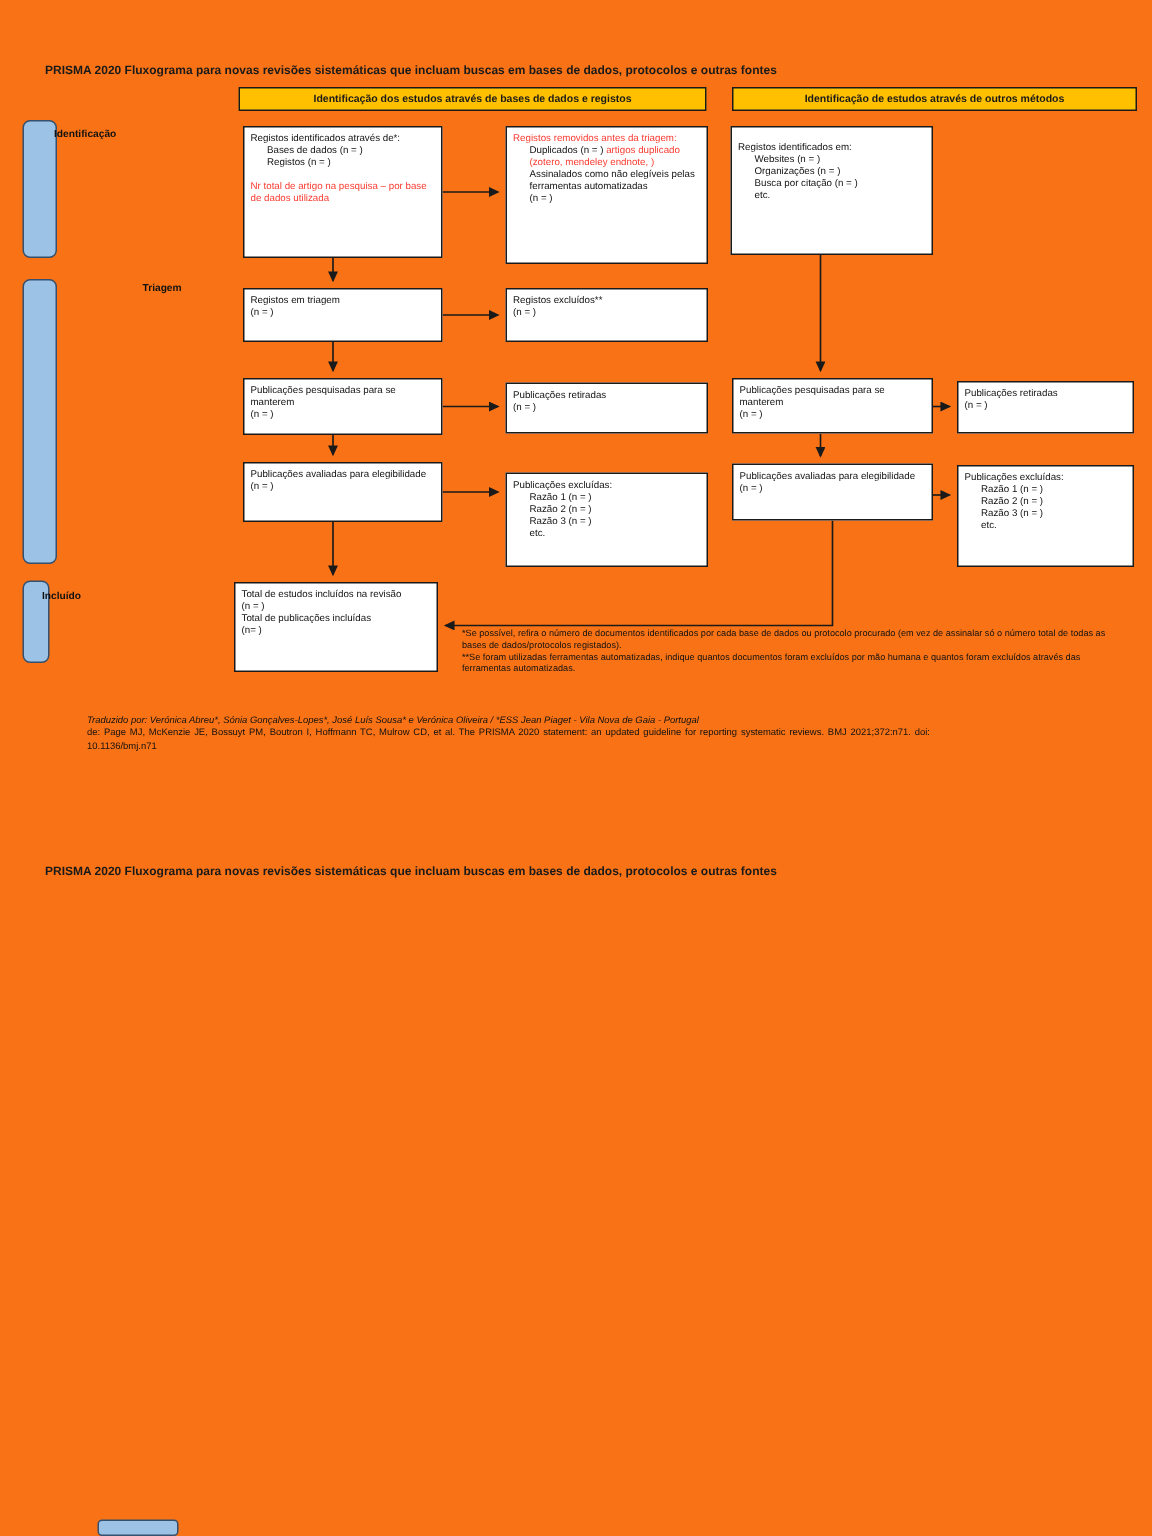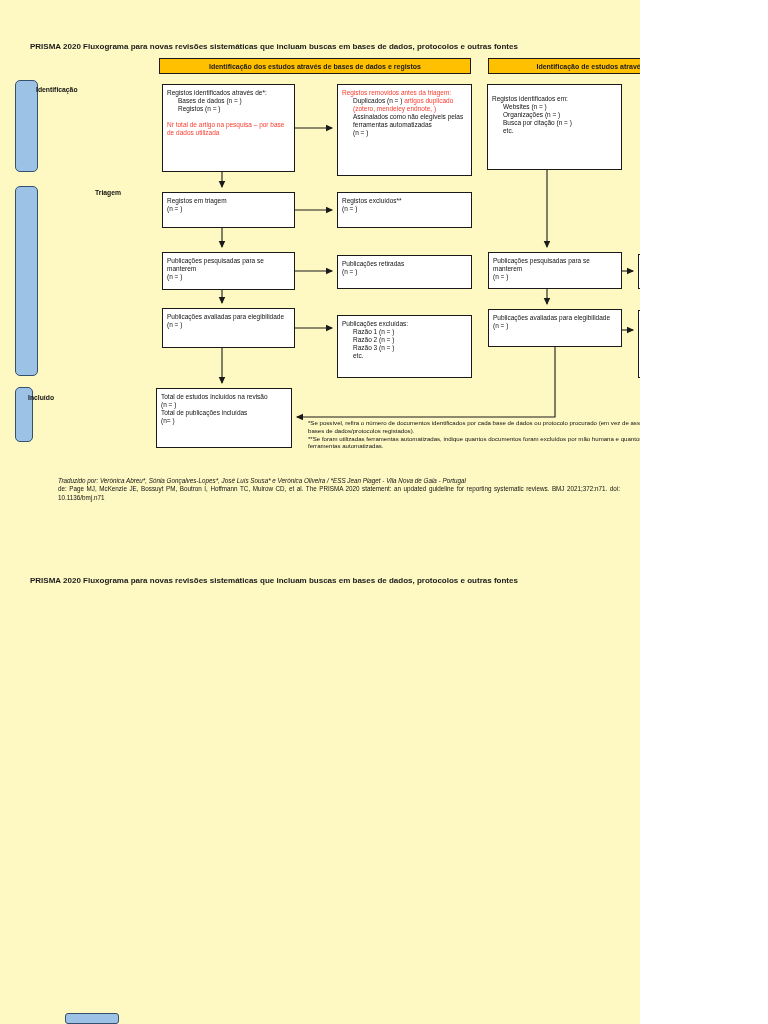--- a/index.html
+++ b/index.html
@@ -1,17 +1,17 @@
 <!DOCTYPE html>
 <html><head>
 <meta charset="utf-8">
 <style>
   html,body { margin:0; padding:0; background:#ffffff; }
   .canvas {
-    position:relative; width:640px; height:1024px; background:#fef9c3;
+    position:relative; width:768px; height:1024px; background:#f97316;
     font-family:"Liberation Sans", sans-serif; color:#111; overflow:hidden;
   }
   .page-title {
     position:absolute; left:30px; top:42px; font-size:8px; font-weight:bold;
     white-space:nowrap; letter-spacing:0px; color:#1a1a1a;
   }
   .page-title-2 { top:576px; }
   .banner {
     position:absolute; height:14px; background:#FFC000; border:1px solid #1a1a1a;
     display:flex; align-items:center; justify-content:center;

